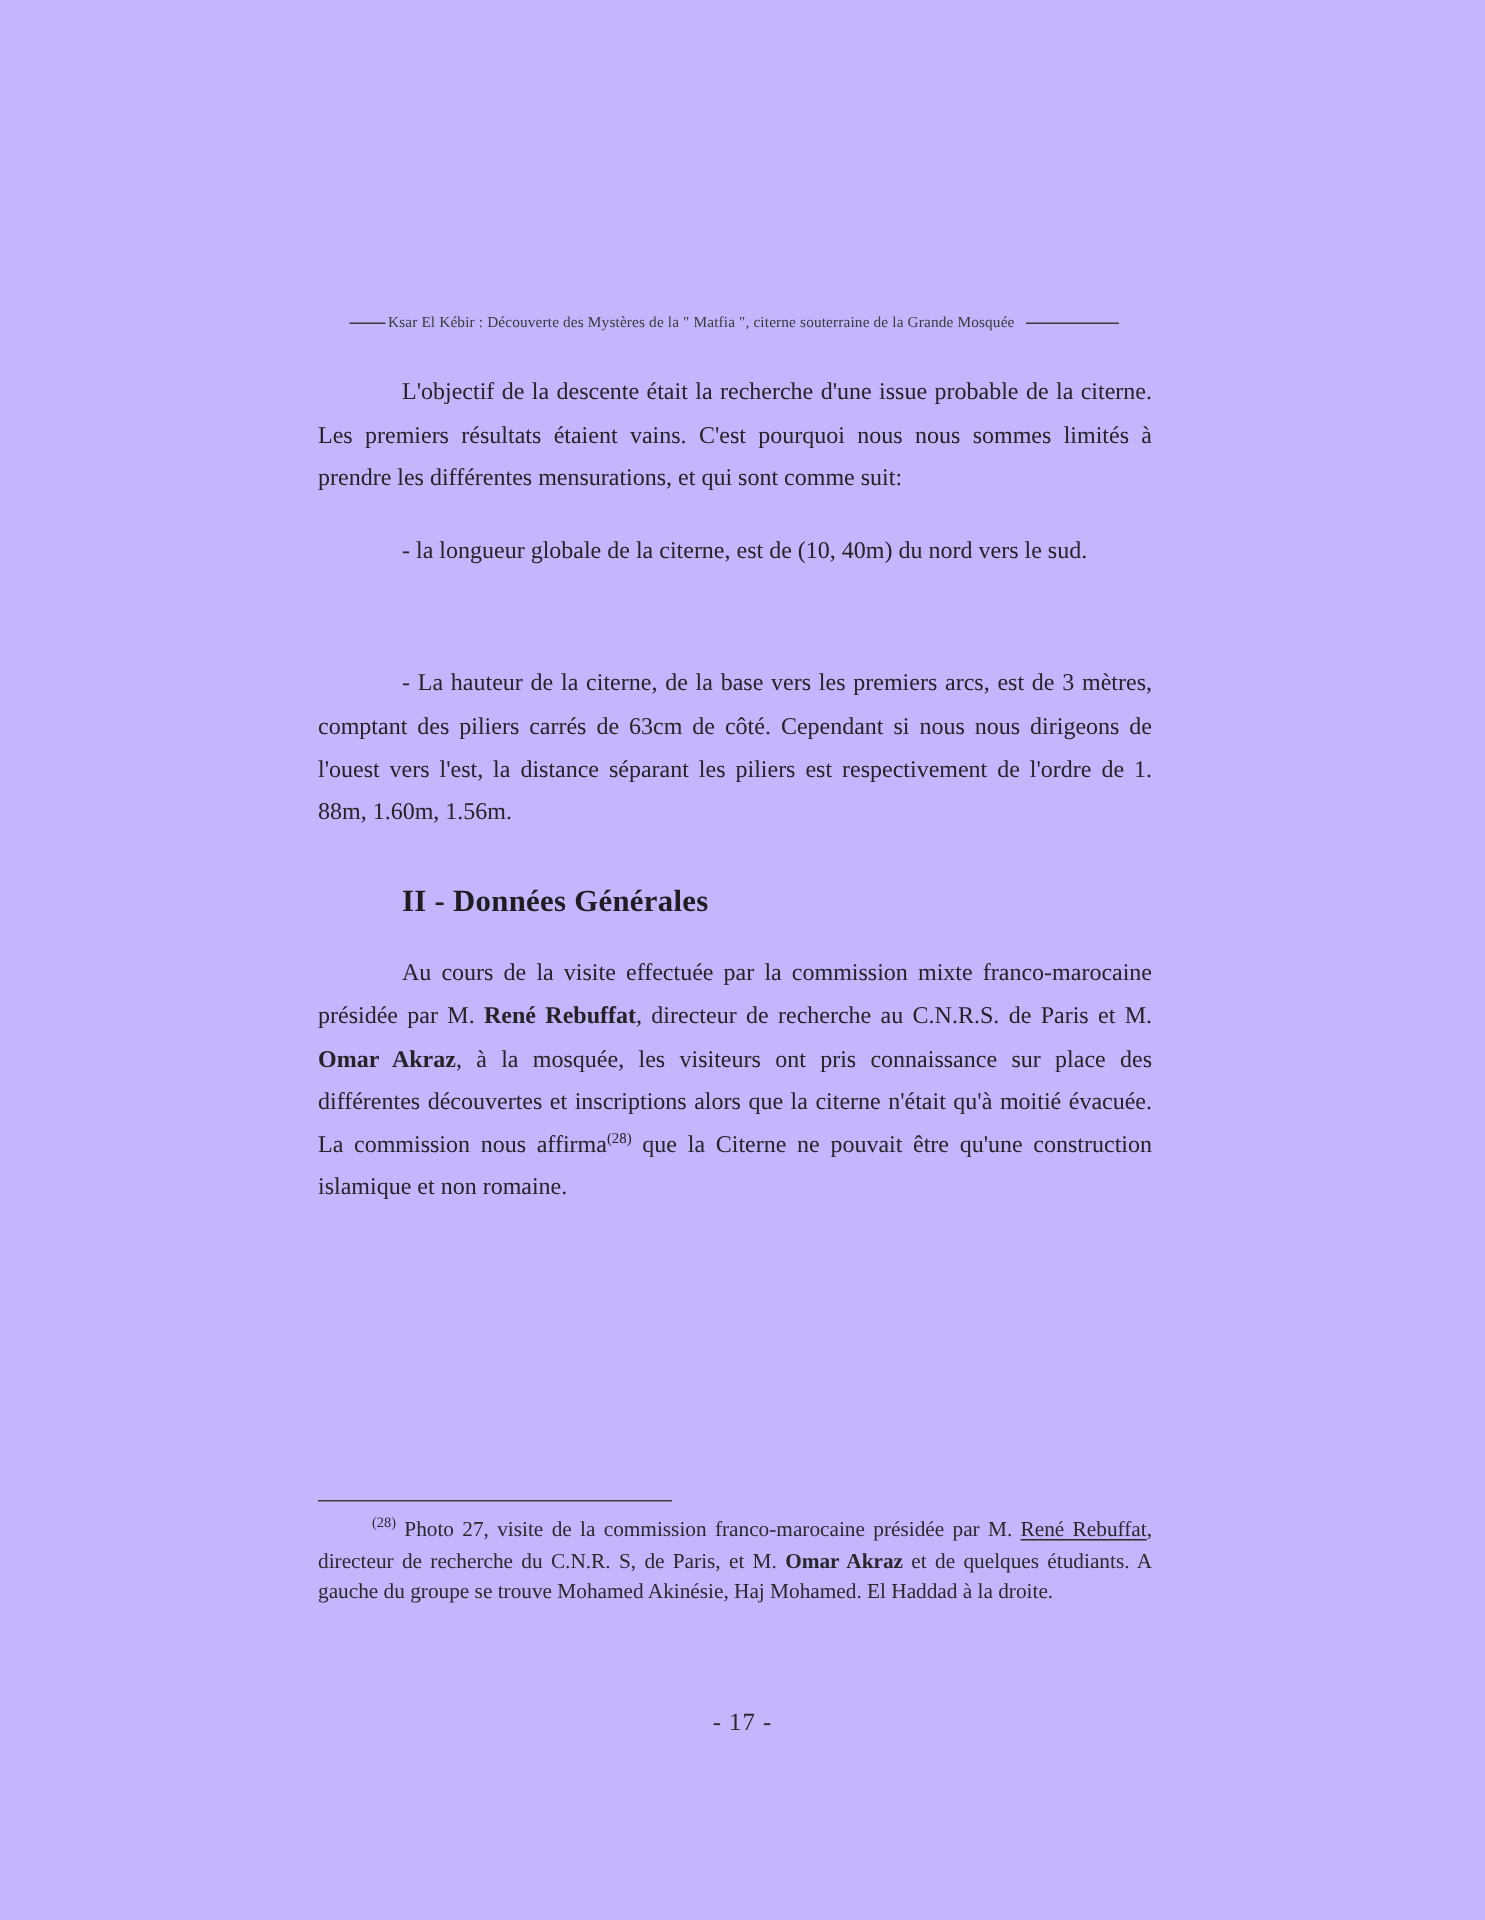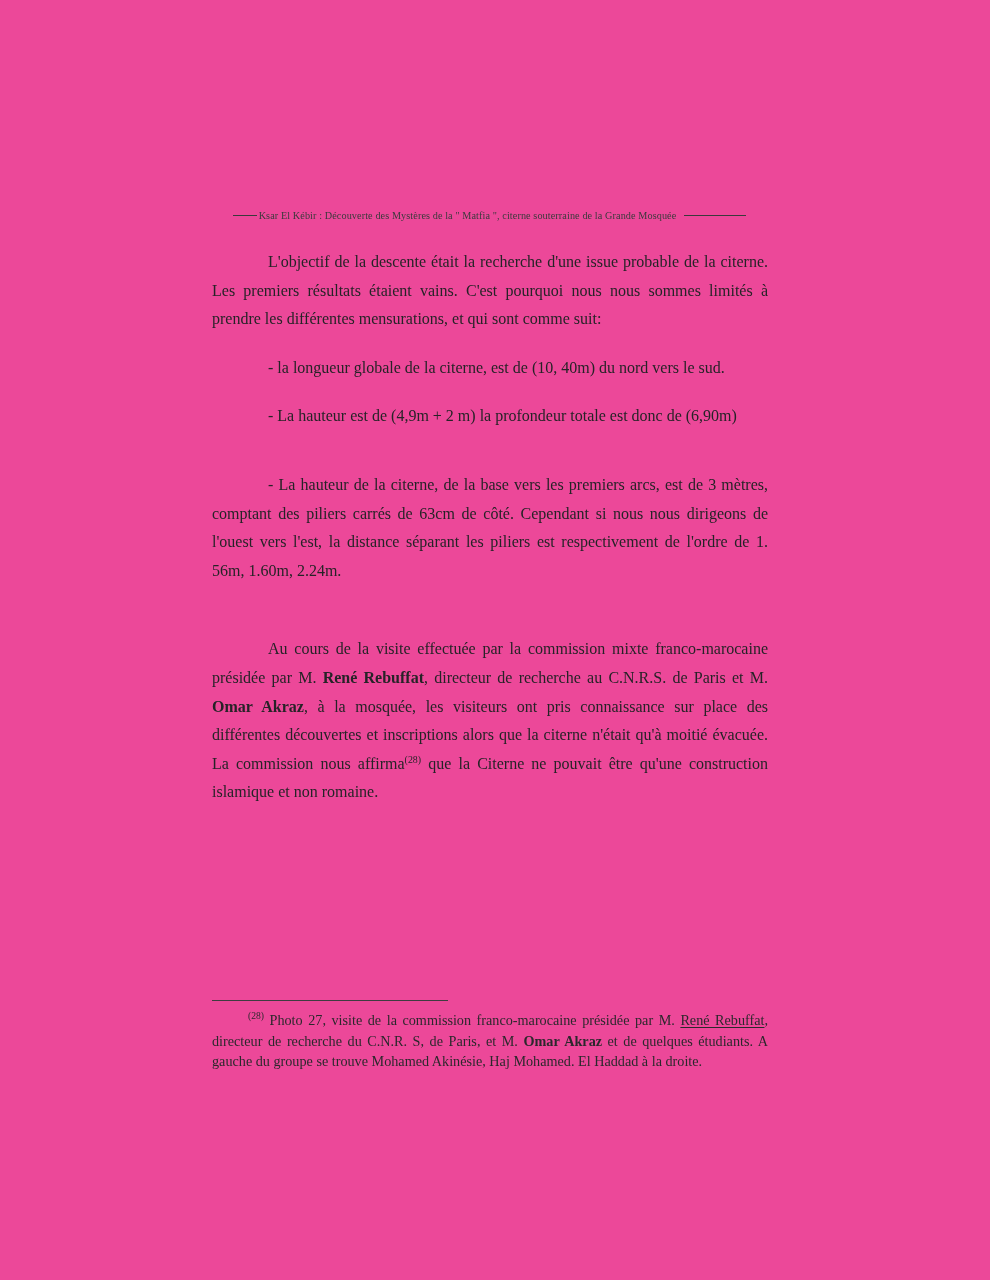--- a/index.html
+++ b/index.html
@@ -13,21 +13,21 @@
     height: 1280px;
     position: relative;
     overflow: hidden;
     font-family: "Liberation Serif", "DejaVu Serif", serif;
     color: #231f20;
   }
 
   .page {
     position: absolute;
     inset: 0;
-    background: #ec4899;
+    background: #c4b5fd;
   }
 
   
   .running-header {
     position: absolute;
     left: 212px;
     top: 205px;
     width: 555px;
     height: 20px;
     display: flex;
@@ -155,37 +155,38 @@
   <div class="body-col">
 
     <p class="para">L'objectif de la descente était la recherche d'une issue probable de la citerne. Les premiers résultats étaient vains. C'est pourquoi nous nous sommes limités à  prendre les différentes mensurations, et qui sont comme suit:</p>
 
     <div class="gap-md"></div>
 
     <p class="para">- la longueur globale de la citerne, est de  (10, 40m) du nord vers le sud.</p>
 
     <div class="gap-md"></div>
 
-    <p class="para">- La hauteur est de  (4,9m + 2 m) la profondeur totale est donc de (6,90m)</p>
 
     <div class="gap-md"></div>
 
 
     <div class="gap-md"></div>
 
-    <p class="para">- La hauteur de la citerne, de la base vers les premiers arcs, est de 3 mètres, comptant des piliers carrés de 63cm de côté. Cependant si  nous nous dirigeons de l'ouest vers l'est, la distance séparant les piliers est respectivement de l'ordre de 1. 56m, 1.60m, 2.24m.</p>
+    <p class="para">- La hauteur de la citerne, de la base vers les premiers arcs, est de 3 mètres, comptant des piliers carrés de 63cm de côté. Cependant si  nous nous dirigeons de l'ouest vers l'est, la distance séparant les piliers est respectivement de l'ordre de 1. 88m, 1.60m, 1.56m.</p>
 
     <div class="gap-lg"></div>
 
+    <h2 class="section-heading">II - Données Générales</h2>
 
     <div class="gap-md"></div>
 
     <p class="para"><span>Au cours de la visite effectuée par la commission mixte franco-marocaine présidée par M. </span><span class="bold">René Rebuffat</span><span>, directeur de recherche au C.N.R.S. de Paris et M. </span><span class="bold">Omar Akraz</span><span>, à la mosquée, les visiteurs ont pris connaissance sur place des différentes découvertes et inscriptions alors que la citerne n'était qu'à moitié évacuée. La commission nous affirma</span><sup class="fn-ref">(28)</sup><span> que la Citerne ne pouvait être qu'une construction islamique et non romaine.</span></p>
 
   </div>
 
   <div class="footnote-block">
     <div class="footnote-rule"></div>
     <div class="footnote-body"><span class="footnote-marker">(28)</span><span> Photo 27, visite de la commission franco-marocaine présidée par  M. </span><span class="underline">René Rebuffat</span><span>, directeur de recherche du C.N.R. S, de Paris, et M. </span><span class="bold">Omar Akraz</span><span> et de quelques étudiants. A gauche du groupe se trouve Mohamed  Akinésie,  Haj Mohamed. El Haddad  à la droite.</span></div>
   </div>
 
+  <div class="page-number">- 17 -</div>
 
 </div>
 
 </body></html>

